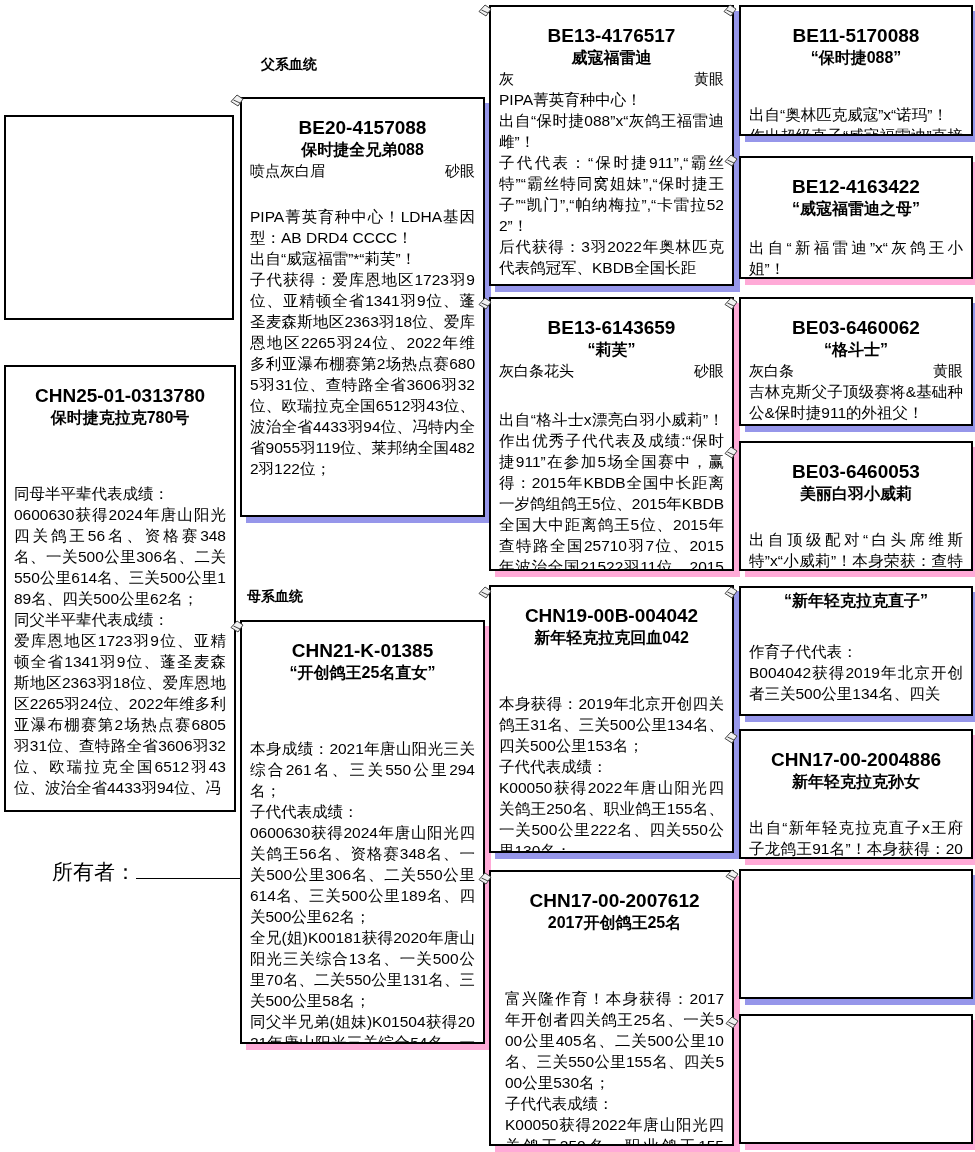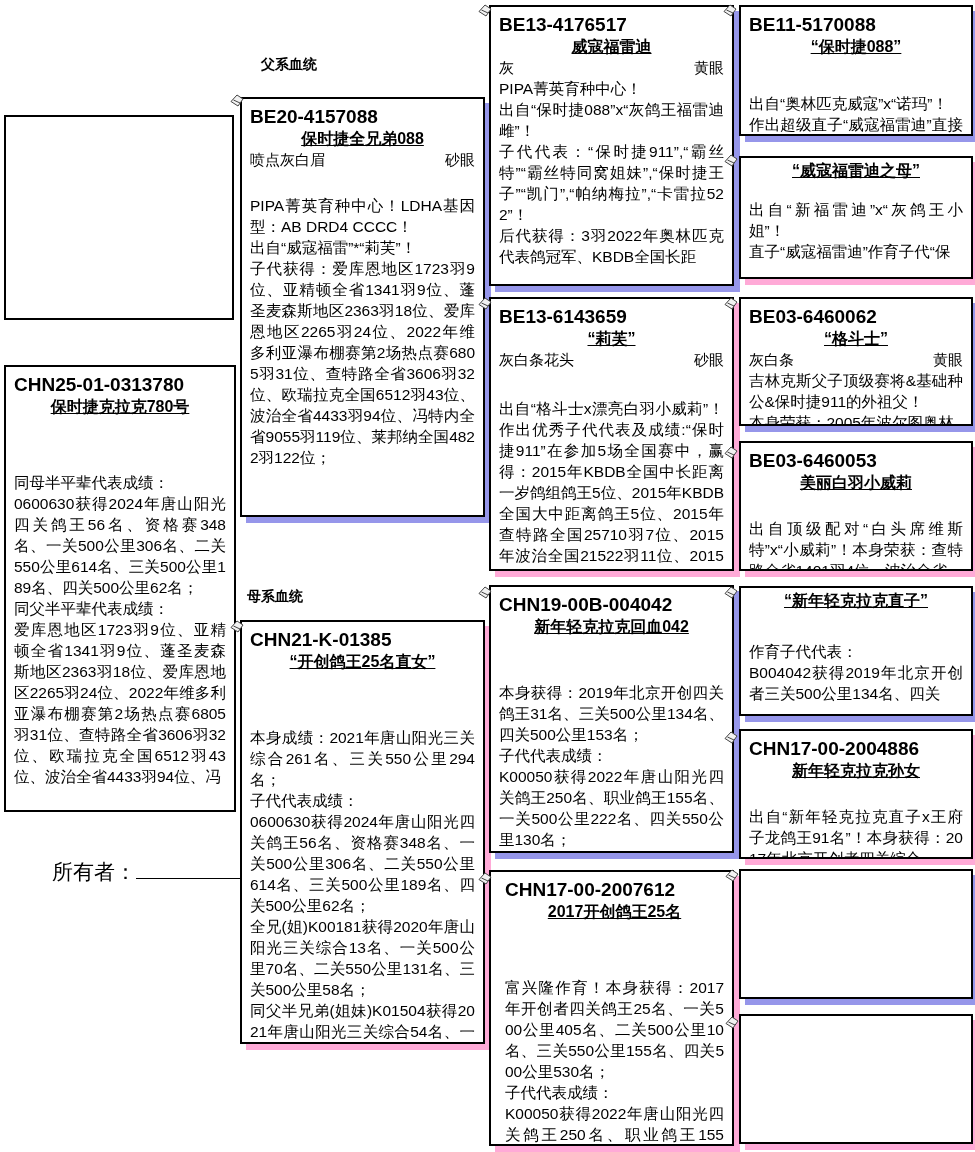--- a/index.html
+++ b/index.html
@@ -3,22 +3,22 @@
 <meta charset="utf-8">
 <style>
   html,body{margin:0;padding:0;background:#fff;}
   #canvas{position:relative;width:975px;height:1152px;background:#fff;overflow:hidden;
           font-family:"Liberation Sans","DejaVu Sans",sans-serif;color:#000;}
   .pbox{position:absolute;background:#fff;border:2px solid #000;box-sizing:border-box;
         overflow:hidden;padding:2px 8px 4px 8px;}
   .pbox.blue{box-shadow:6px 6px 0 #9696ea;}
   .pbox.pink{box-shadow:6px 6px 0 #ffaad7;}
   .pbox.plain{border-width:2px;}
-  .ring{font-weight:bold;font-size:19px;line-height:23px;text-align:left;margin-top:4px;}
-  .bname{font-weight:bold;font-size:16px;line-height:21px;text-align:center;text-decoration:underline;}
+  .ring{font-weight:bold;font-size:19px;line-height:23px;text-align:center;margin-top:15px;}
+  .bname{font-weight:bold;font-size:16px;line-height:21px;text-align:center;}
   .colorline{display:flex;justify-content:space-between;font-size:15px;line-height:21px;}
   .pbody{font-size:15.5px;line-height:21px;white-space:pre-line;word-break:break-all;
          text-align:justify;}
   .lineage-label{position:absolute;font-weight:bold;font-size:14px;line-height:16px;}
   .owner{position:absolute;font-size:21px;}
   .owner .blank{display:inline-block;width:118px;border-bottom:1.5px solid #000;height:14px;
                 vertical-align:baseline;}
   .clip{position:absolute;width:16px;height:15px;}
   .clip svg{display:block;}
 </style>
@@ -108,20 +108,21 @@
   </div>
 
   <div class="pbox blue" style="left:739px;top:5px;width:234px;height:131px;">
     <div class="ring">BE11-5170088</div>
     <div class="bname">“保时捷088”</div>
     <div class="pbody" style="margin-top:36px;">出自“奥林匹克威寇”x“诺玛”！
 作出超级直子“威寇福雷迪”直接又作出殿堂级种公“保时捷</div>
   </div>
 
   <div class="pbox pink" style="left:739px;top:156px;width:234px;height:123px;">
+    <div class="ring">BE12-4163422</div>
     <div class="bname">“威寇福雷迪之母”</div>
     <div class="pbody" style="margin-top:18px;">出自“新福雷迪”x“灰鸽王小姐”！
 直子“威寇福雷迪”作育子代“保</div>
   </div>
 
   <div class="pbox blue" style="left:739px;top:297px;width:234px;height:129px;">
     <div class="ring">BE03-6460062</div>
     <div class="bname">“格斗士”</div>
     <div class="colorline">
       <span>灰白条</span>

